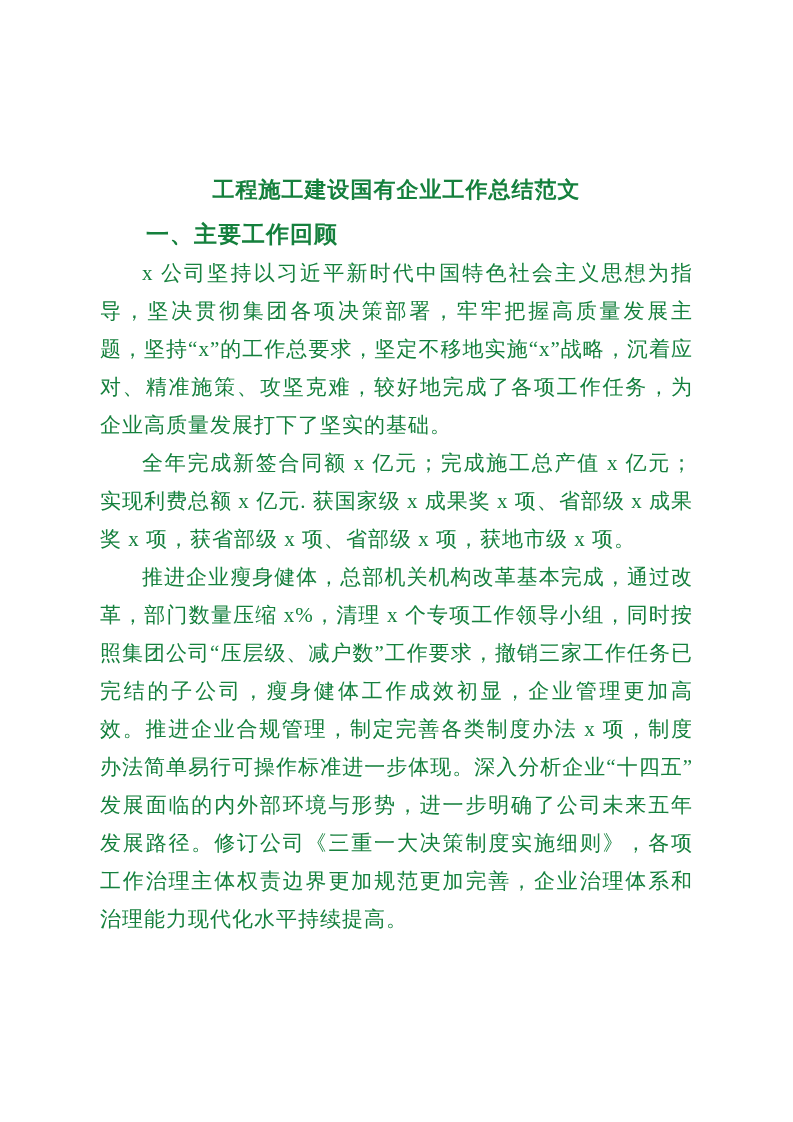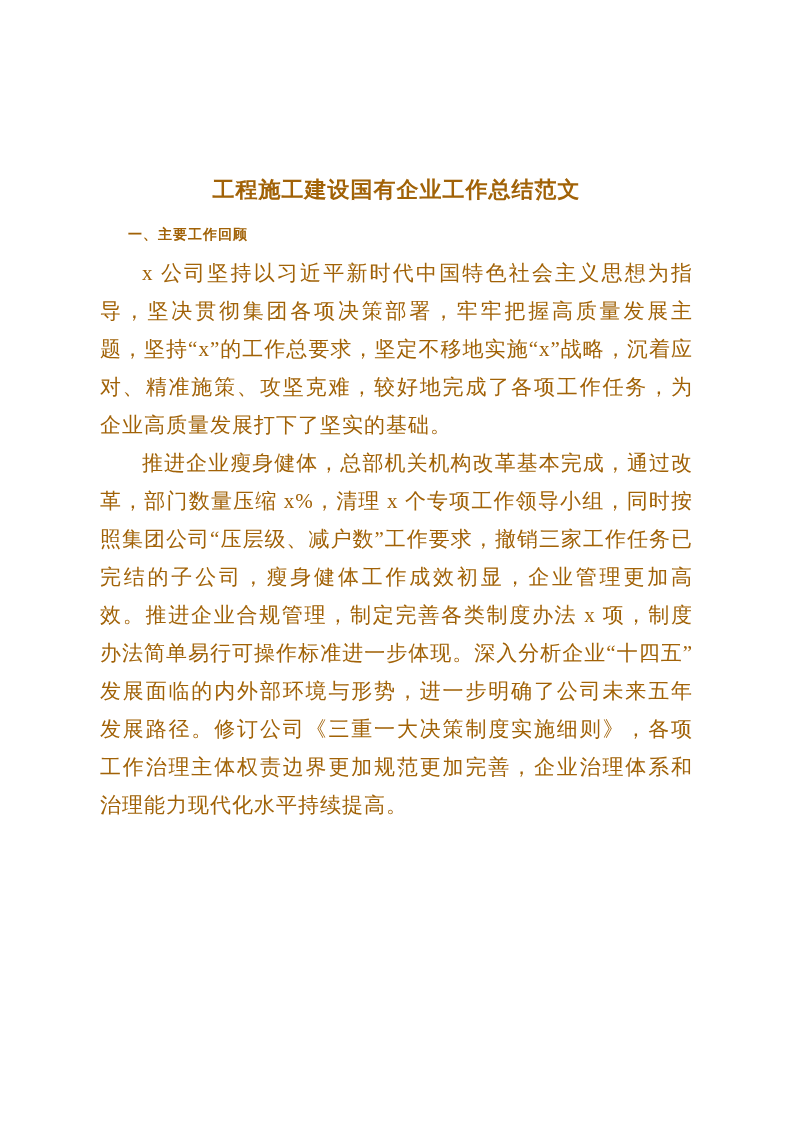--- a/index.html
+++ b/index.html
@@ -8,35 +8,35 @@
     background: #ffffff;
   }
   .page {
     position: relative;
     width: 793px;
     height: 1122px;
     margin: 0 auto;
     background: #ffffff;
     box-sizing: border-box;
     padding: 170px 100px 0 100px;
-    color: #a16207;
+    color: #15803d;
     font-family: "Liberation Serif", "DejaVu Serif", serif;
     overflow: hidden;
   }
   .doc-title {
     margin: 0;
     font-size: 22px;
     font-weight: bold;
     line-height: 40px;
     text-align: center;
     letter-spacing: 1px;
   }
   .doc-heading {
     margin: 6px 0 0 0;
-    font-size: 14px;
+    font-size: 23px;
     font-weight: bold;
     line-height: 38px;
     text-indent: 2em;
     letter-spacing: 1px;
   }
   .doc-para {
     margin: 0;
     font-size: 21px;
     font-weight: normal;
     line-height: 38px;
@@ -50,17 +50,18 @@
 </head>
 <body>
 
 <div class="page">
   <h1 class="doc-title">工程施工建设国有企业工作总结范文</h1>
 
   <h2 class="doc-heading">一、主要工作回顾</h2>
 
   <p class="doc-para">x 公司坚持以习近平新时代中国特色社会主义思想为指导，坚决贯彻集团各项决策部署，牢牢把握高质量发展主题，坚持“x”的工作总要求，坚定不移地实施“x”战略，沉着应对、精准施策、攻坚克难，较好地完成了各项工作任务，为企业高质量发展打下了坚实的基础。</p>
 
+  <p class="doc-para">全年完成新签合同额 x 亿元；完成施工总产值 x 亿元；实现利费总额 x 亿元. 获国家级 x 成果奖 x 项、省部级 x 成果奖 x 项，获省部级 x 项、省部级 x 项，获地市级 x 项。</p>
 
 
 
   <p class="doc-para">推进企业瘦身健体，总部机关机构改革基本完成，通过改革，部门数量压缩 x%，清理 x 个专项工作领导小组，同时按照集团公司“压层级、减户数”工作要求，撤销三家工作任务已完结的子公司，瘦身健体工作成效初显，企业管理更加高效。推进企业合规管理，制定完善各类制度办法 x 项，制度办法简单易行可操作标准进一步体现。深入分析企业“十四五”发展面临的内外部环境与形势，进一步明确了公司未来五年发展路径。修订公司《三重一大决策制度实施细则》，各项工作治理主体权责边界更加规范更加完善，企业治理体系和治理能力现代化水平持续提高。</p>
 </div>
 
 </body></html>

